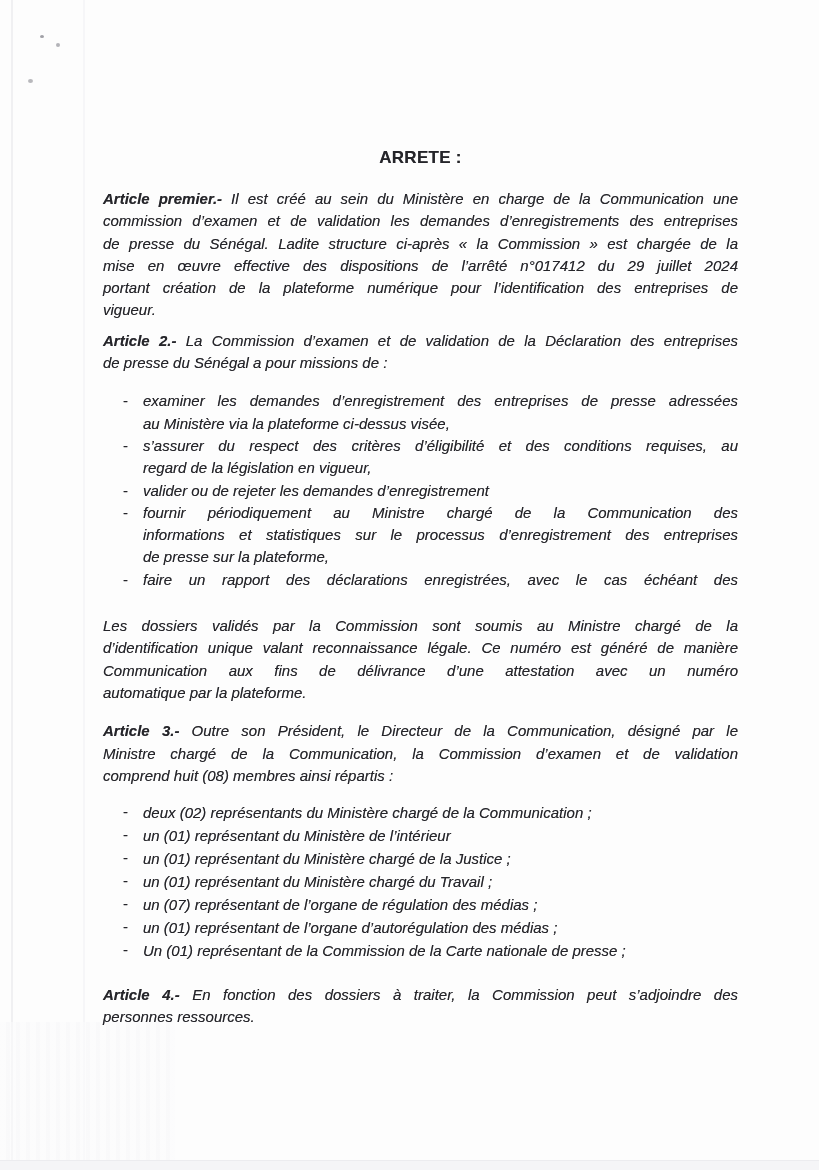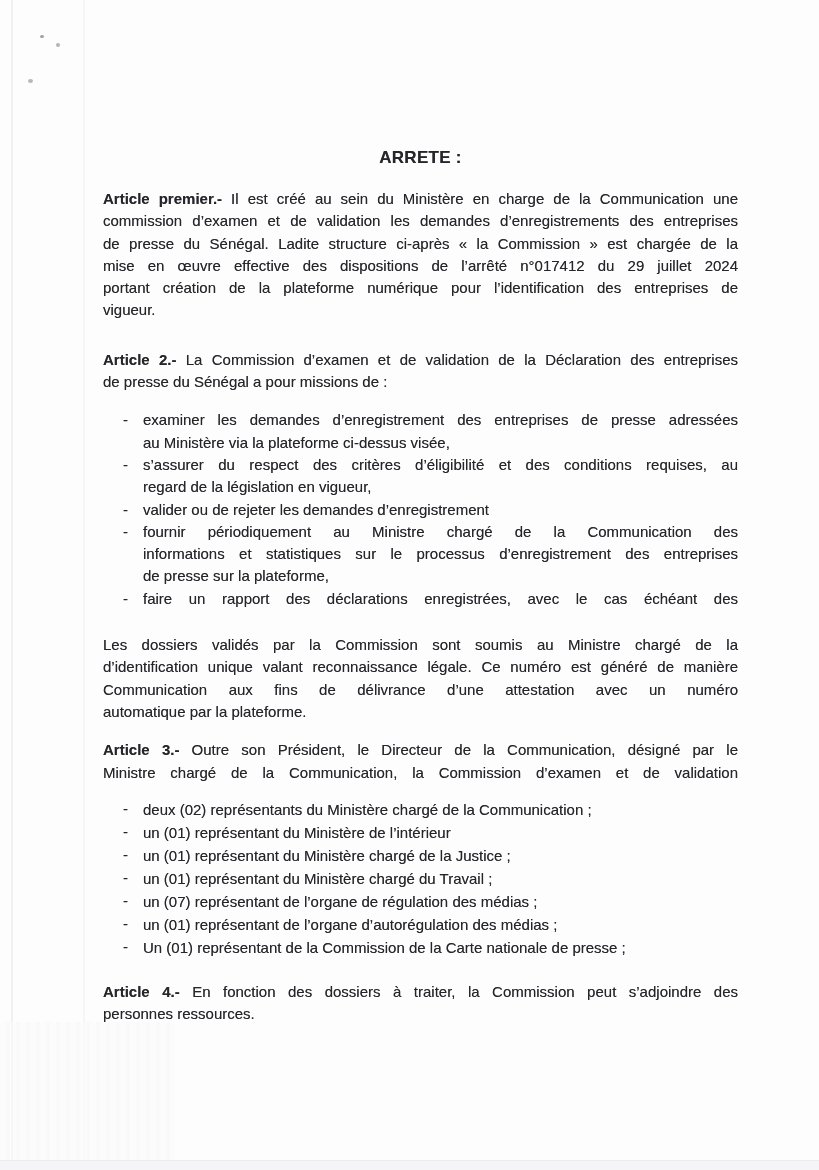--- a/index.html
+++ b/index.html
@@ -29,27 +29,27 @@
   .speck.s2{left:56px;top:43px;width:4px;height:4px;opacity:.8;}
   .speck.s3{left:28px;top:79px;width:5px;height:4px;opacity:.75;}
 
   .content{
     position:absolute;left:103px;top:148px;width:635px;
     text-shadow:0 0 .5px rgba(37,37,42,.55);
   }
   .heading{
     margin:0;font-size:17px;font-weight:bold;text-align:center;letter-spacing:.3px;
   }
-  .line{font-size:15px;line-height:22.3px;white-space:nowrap;}
+  .line{font-size:15px;line-height:22.3px;white-space:nowrap;font-style:italic;}
   .line.just{text-align:justify;text-align-last:justify;white-space:normal;}
   .line b{font-weight:bold;}
 
   .block{margin-top:16px;}
   .block-0{margin-top:20px;}
-  .block-1{margin-top:27px;}
+  .block-1{margin-top:8px;}
   .block-2{margin-top:16px;}
   .block-3{margin-top:24px;}
   .block-4{margin-top:16px;}
   .block-5{margin-top:14px;}
   .block-6{margin-top:22px;}
   .block-5 .line{line-height:23px;}
 
   .item{position:relative;padding-left:40px;}
   .dash{position:absolute;left:20px;top:0;font-size:15px;line-height:22.3px;}
 </style>
@@ -107,20 +107,21 @@
         </div>
         <div class="block block-3 para">
           <div class="line just">Les dossiers validés par la Commission sont soumis au Ministre chargé de la</div>
           <div class="line just">d’identification unique valant reconnaissance légale. Ce numéro est généré de manière</div>
           <div class="line just">Communication aux fins de délivrance d’une attestation avec un numéro</div>
           <div class="line">automatique par la plateforme.</div>
         </div>
         <div class="block block-4 para">
           <div class="line just"><b>Article 3.-</b> Outre son Président, le Directeur de la Communication, désigné par le</div>
           <div class="line just">Ministre chargé de la Communication, la Commission d’examen et de validation</div>
+          <div class="line">comprend huit (08) membres ainsi répartis :</div>
         </div>
         <div class="block block-5 bullets">
           <div class="item">
             <span class="dash">-</span>
             <div class="line">deux (02) représentants du Ministère chargé de la Communication ;</div>
           </div>
           <div class="item">
             <span class="dash">-</span>
             <div class="line">un (01) représentant du Ministère de l’intérieur</div>
           </div>

